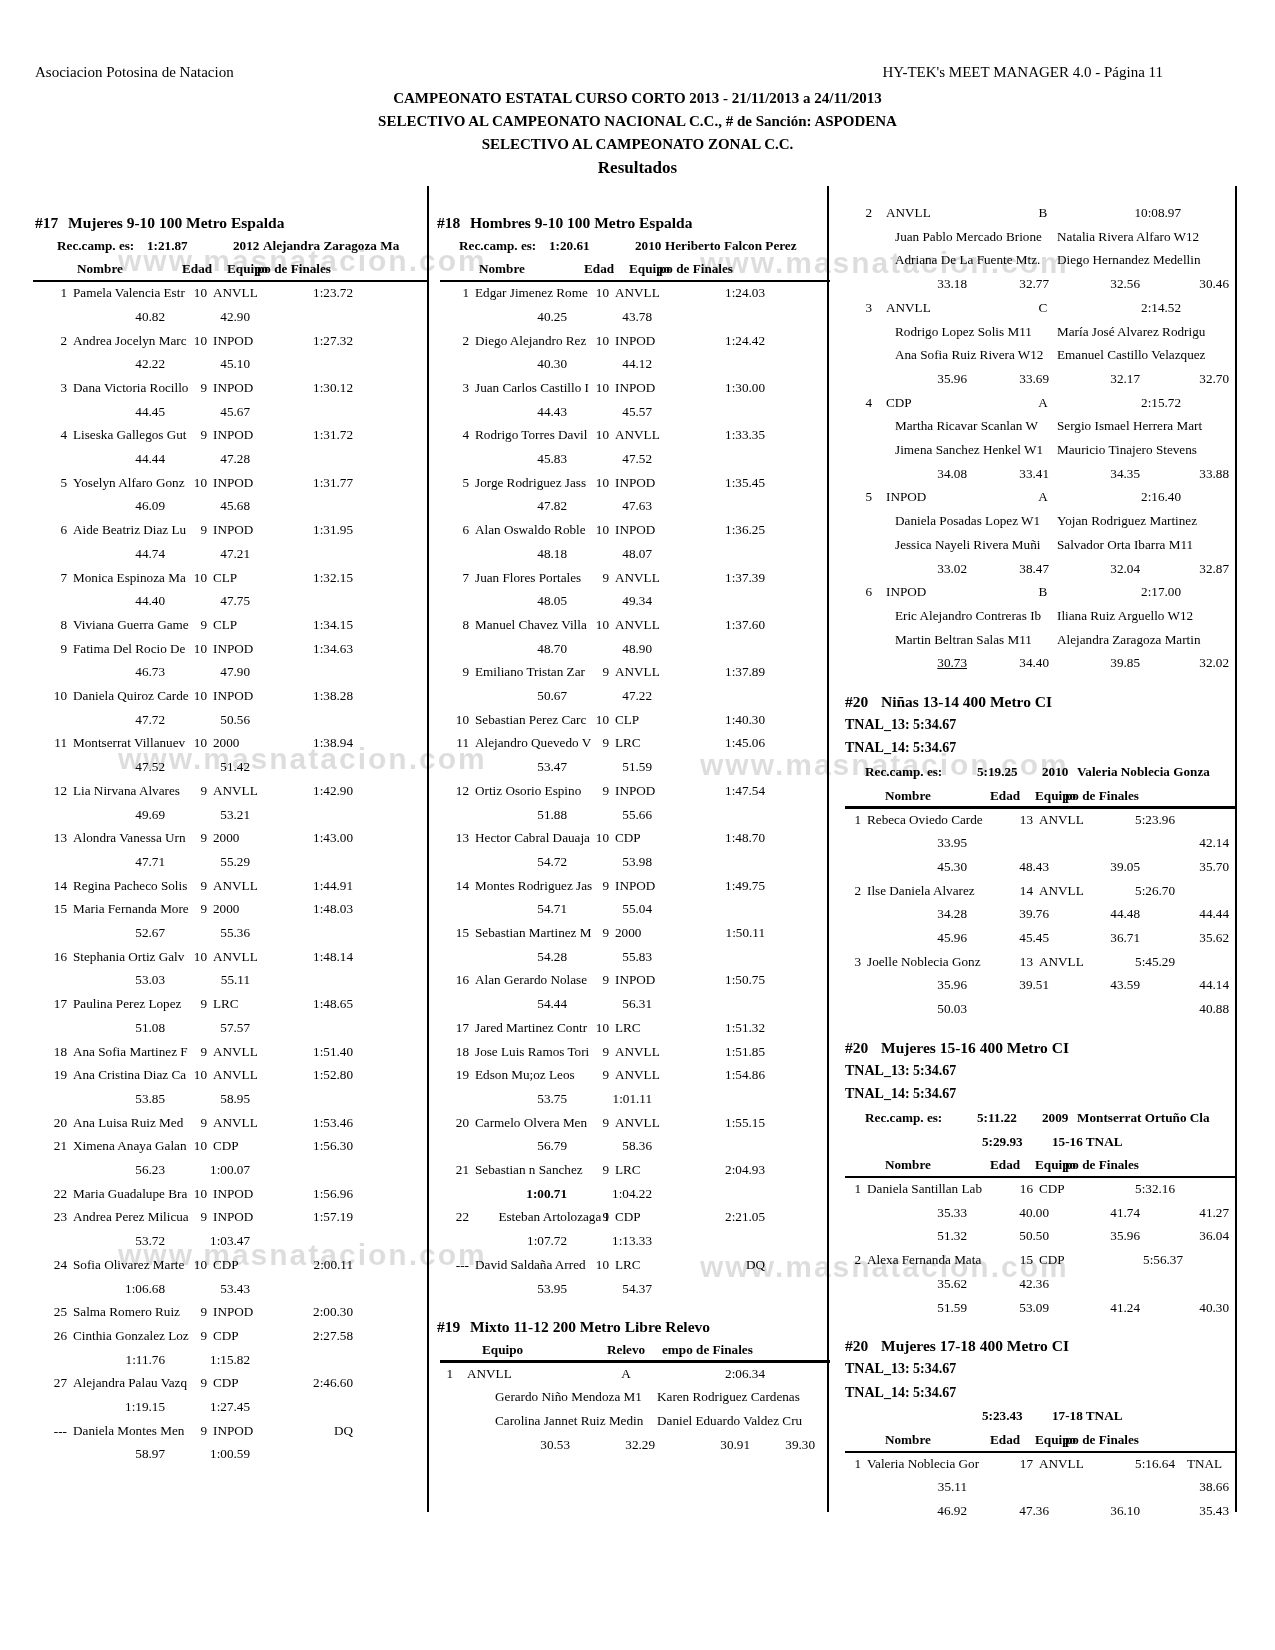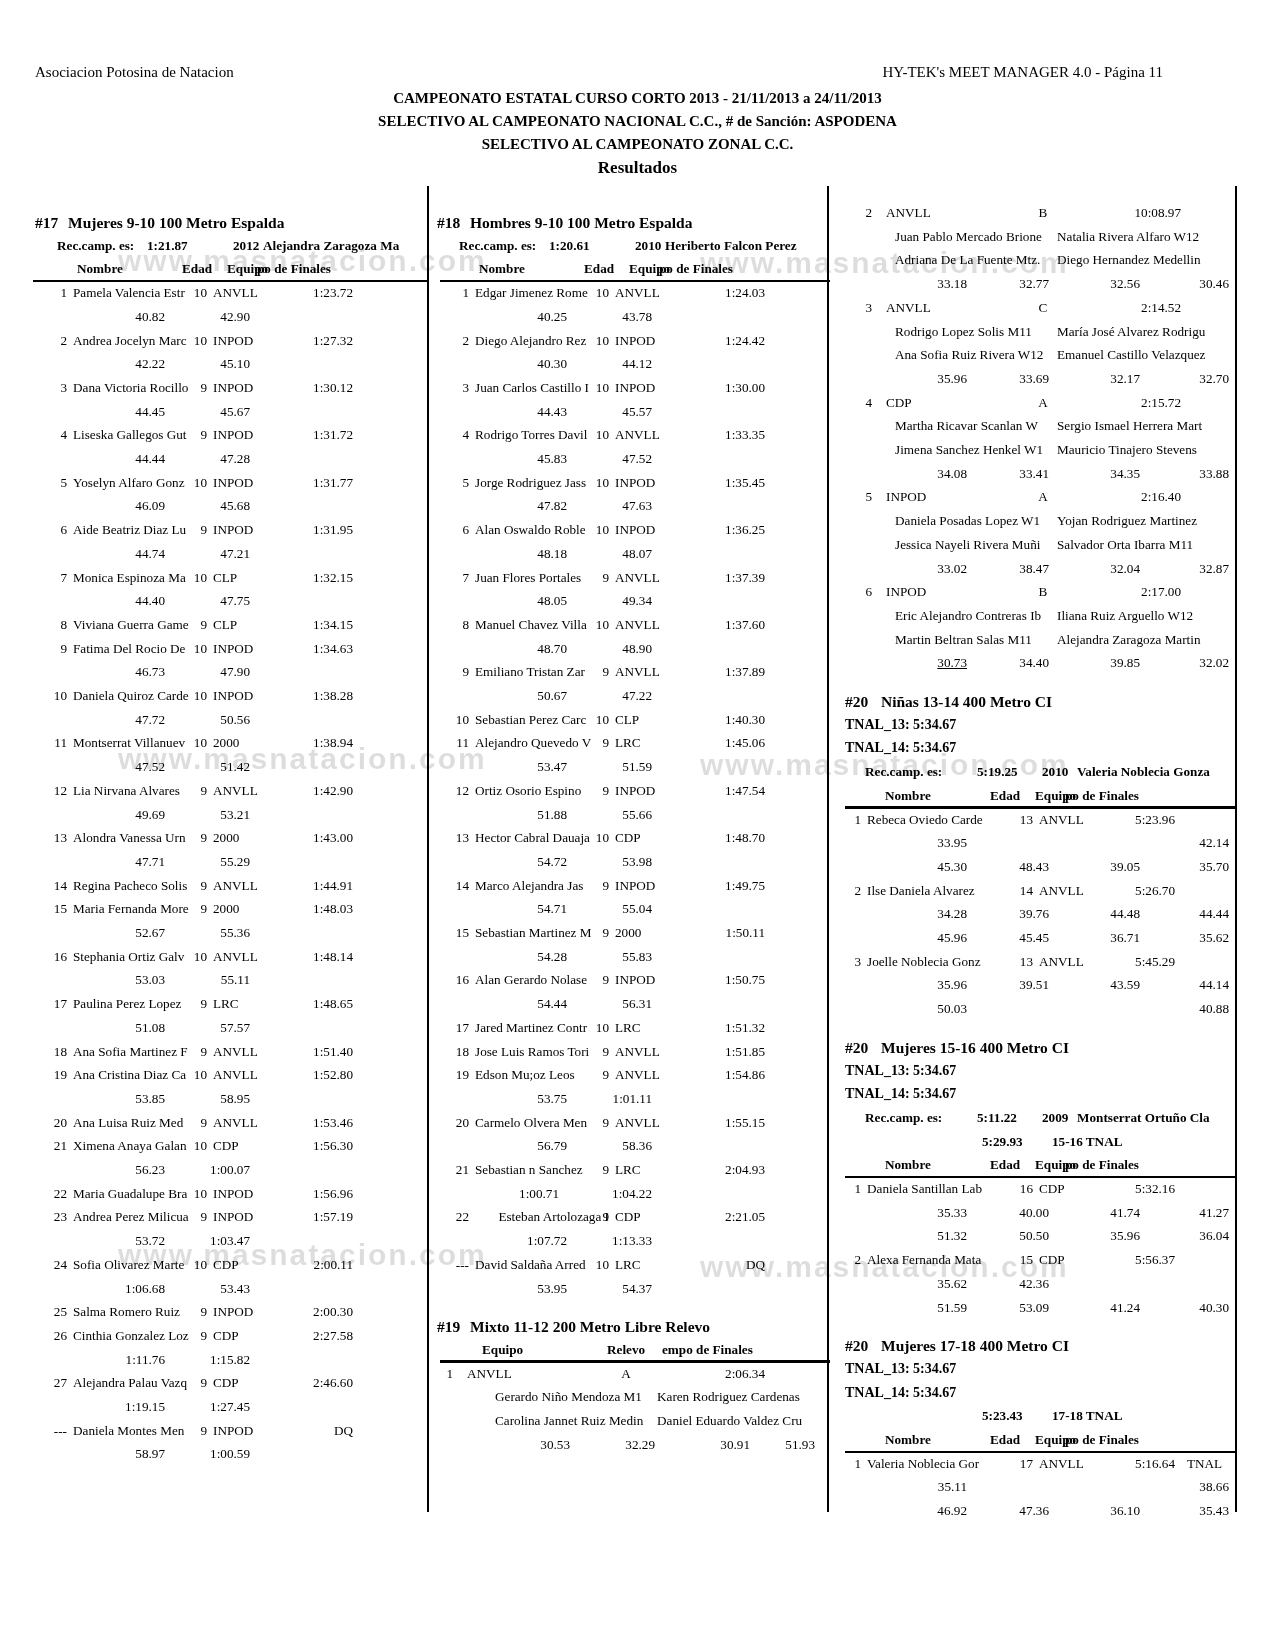--- a/index.html
+++ b/index.html
@@ -485,21 +485,21 @@
         <span class="ra" style="left: 144px; width: 28px;">10</span>
         <span style="left: 178px;">CDP</span>
         <span class="ra" style="left: 238px; width: 90px;">1:48.70</span>
       </div>
       <div class="line" style="left: 437px; top: 853.9px; width: 392px;">
         <span class="ra" style="left: 40px; width: 90px;">54.72</span>
         <span class="ra" style="left: 125px; width: 90px;">53.98</span>
       </div>
       <div class="line" style="left: 437px; top: 877.6px; width: 392px;">
         <span class="ra" style="left: -4px; width: 36px;">14</span>
-        <span class="clip" style="left: 38px; width: 134px;">Marco Alejandra Jas</span>
+        <span class="clip" style="left: 38px; width: 134px;">Montes Rodriguez Jas</span>
         <span class="ra" style="left: 144px; width: 28px;">9</span>
         <span style="left: 178px;">INPOD</span>
         <span class="ra" style="left: 238px; width: 90px;">1:49.75</span>
       </div>
       <div class="line" style="left: 437px; top: 901.3px; width: 392px;">
         <span class="ra" style="left: 40px; width: 90px;">54.71</span>
         <span class="ra" style="left: 125px; width: 90px;">55.04</span>
       </div>
       <div class="line" style="left: 437px; top: 925px; width: 392px;">
         <span class="ra" style="left: -4px; width: 36px;">15</span>
@@ -560,21 +560,21 @@
         <span class="ra" style="left: 125px; width: 90px;">58.36</span>
       </div>
       <div class="line" style="left: 437px; top: 1162px; width: 392px;">
         <span class="ra" style="left: -4px; width: 36px;">21</span>
         <span class="clip" style="left: 38px; width: 134px;">Sebastian n Sanchez</span>
         <span class="ra" style="left: 144px; width: 28px;">9</span>
         <span style="left: 178px;">LRC</span>
         <span class="ra" style="left: 238px; width: 90px;">2:04.93</span>
       </div>
       <div class="line" style="left: 437px; top: 1185.7px; width: 392px;">
-        <span class="ra" style="left: 32px; width: 90px;">1:00.71</span>
+        <span class="ra" style="left: 40px; width: 90px; font-weight: bold;">1:00.71</span>
         <span class="ra" style="left: 125px; width: 90px;">1:04.22</span>
       </div>
       <div class="line" style="left: 437px; top: 1209.4px; width: 392px;">
         <span class="ra" style="left: -4px; width: 36px;">22</span>
         <span class="clip" style="left: 38px; width: 134px; text-align: right;">Esteban Artolozaga I</span>
         <span class="ra" style="left: 144px; width: 28px;">9</span>
         <span style="left: 178px;">CDP</span>
         <span class="ra" style="left: 238px; width: 90px;">2:21.05</span>
       </div>
       <div class="line" style="left: 437px; top: 1233.1px; width: 392px;">
@@ -613,21 +613,21 @@
         <span class="clip" style="left: 220px; width: 170px;">Karen Rodriguez Cardenas</span>
       </div>
       <div class="line" style="left: 437px; top: 1413px; width: 392px;">
         <span class="clip" style="left: 58px; width: 158px;">Carolina Jannet Ruiz Medin</span>
         <span class="clip" style="left: 220px; width: 170px;">Daniel Eduardo Valdez Cru</span>
       </div>
       <div class="line" style="left: 437px; top: 1436.7px; width: 392px;">
         <span class="ra" style="left: 43px; width: 90px;">30.53</span>
         <span class="ra" style="left: 128px; width: 90px;">32.29</span>
         <span class="ra" style="left: 223px; width: 90px;">30.91</span>
-        <span class="ra" style="left: 288px; width: 90px;">51.93</span>
+        <span class="ra" style="left: 288px; width: 90px;">39.30</span>
       </div>
       <div class="line" style="left: 837px; top: 205px; width: 392px;">
         <span class="ra" style="left: -1px; width: 36px;">2</span>
         <span style="left: 49px;">ANVLL</span>
         <span style="left: 206px; transform: translateX(-50%);">B</span>
         <span class="ra" style="left: 254px; width: 90px;">10:08.97</span>
       </div>
       <div class="line" style="left: 837px; top: 228.7px; width: 392px;">
         <span class="clip" style="left: 58px; width: 158px;">Juan Pablo Mercado Brione</span>
         <span class="clip" style="left: 220px; width: 170px;">Natalia Rivera Alfaro W12</span>
@@ -842,21 +842,21 @@
         <span class="ra" style="left: 40px; width: 90px;">51.32</span>
         <span class="ra" style="left: 122px; width: 90px;">50.50</span>
         <span class="ra" style="left: 213px; width: 90px;">35.96</span>
         <span class="ra" style="left: 302px; width: 90px;">36.04</span>
       </div>
       <div class="line" style="left: 837px; top: 1252.1px; width: 392px;">
         <span class="ra" style="left: -12px; width: 36px;">2</span>
         <span class="clip" style="left: 30px; width: 158px;">Alexa Fernanda Mata</span>
         <span class="ra" style="left: 168px; width: 28px;">15</span>
         <span style="left: 202px;">CDP</span>
-        <span class="ra" style="left: 248px; width: 90px;">5:56.37</span>
+        <span class="ra" style="left: 256px; width: 90px;">5:56.37</span>
       </div>
       <div class="line" style="left: 837px; top: 1275.8px; width: 392px;">
         <span class="ra" style="left: 40px; width: 90px;">35.62</span>
         <span class="ra" style="left: 122px; width: 90px;">42.36</span>
       </div>
       <div class="line" style="left: 837px; top: 1299.5px; width: 392px;">
         <span class="ra" style="left: 40px; width: 90px;">51.59</span>
         <span class="ra" style="left: 122px; width: 90px;">53.09</span>
         <span class="ra" style="left: 213px; width: 90px;">41.24</span>
         <span class="ra" style="left: 302px; width: 90px;">40.30</span>

